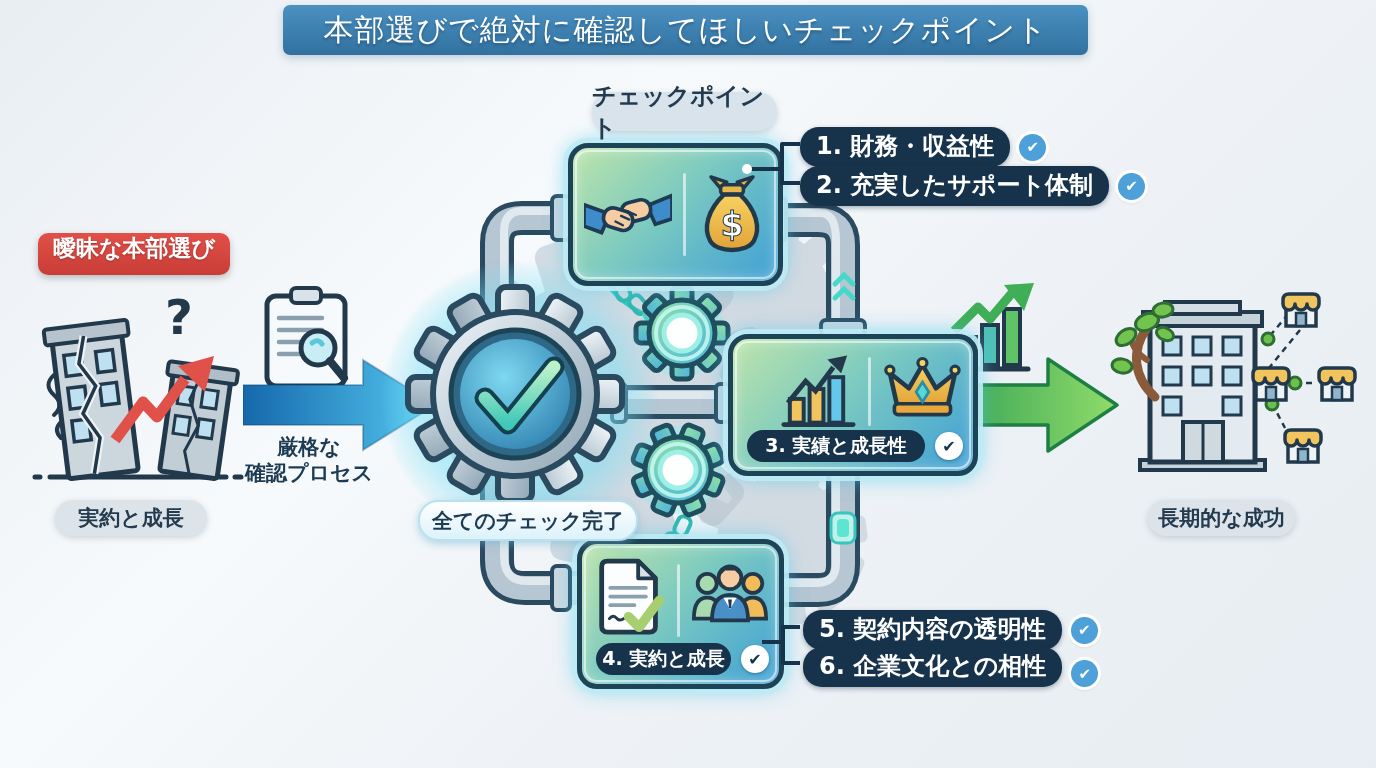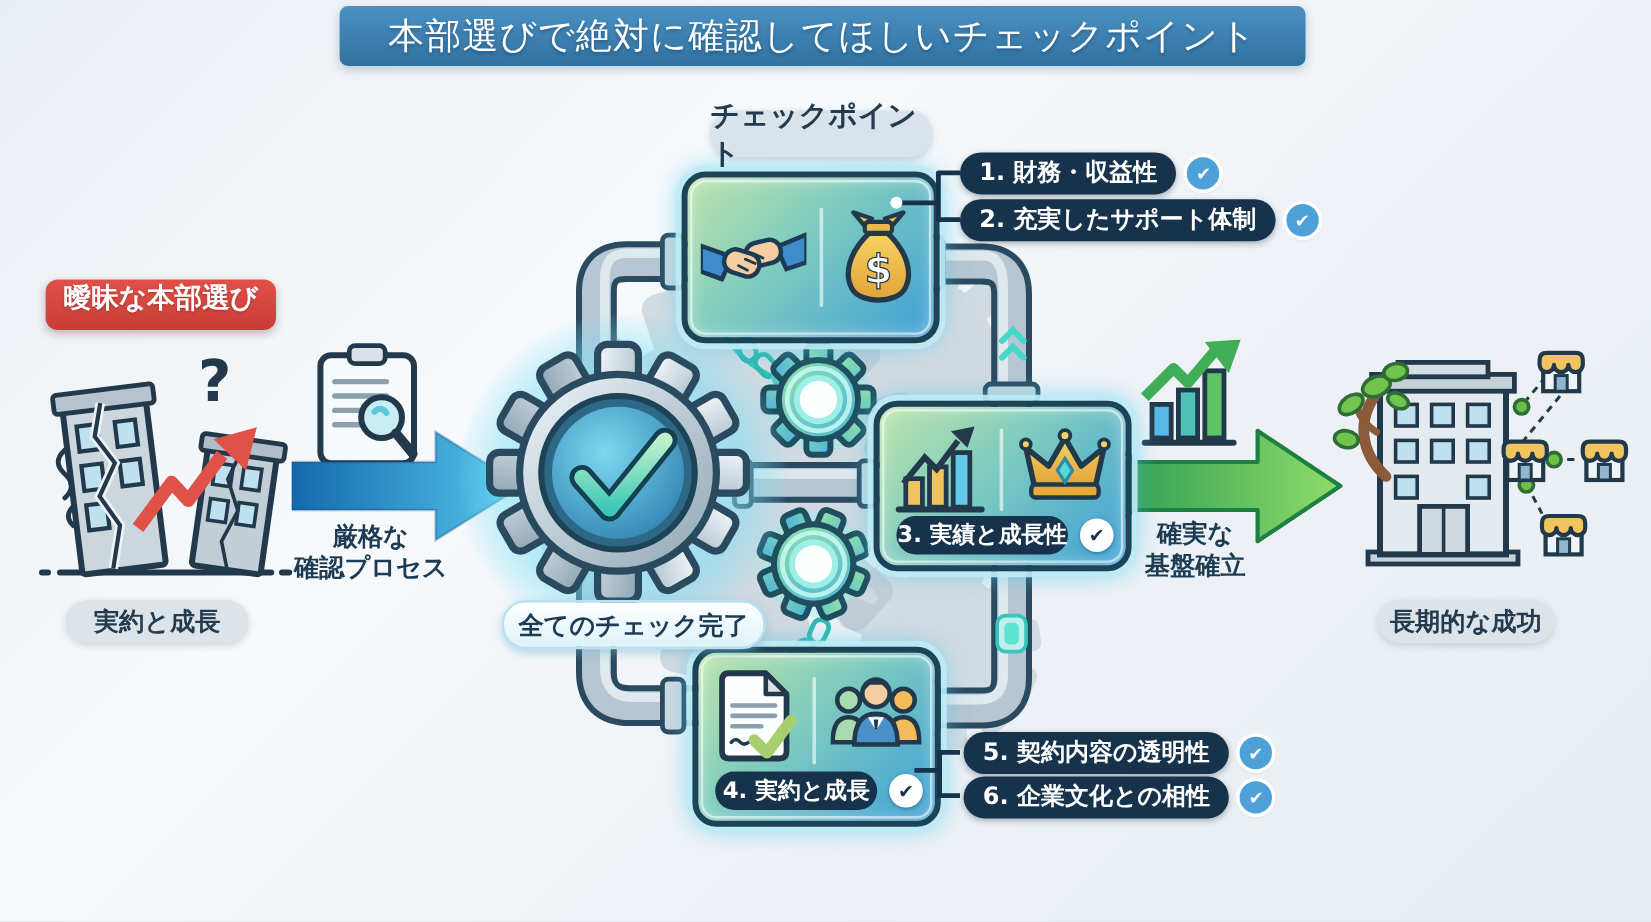--- a/index.html
+++ b/index.html
@@ -15,21 +15,21 @@
     text-shadow:0 2px 3px rgba(0,30,60,.35);box-shadow:0 3px 8px rgba(40,80,110,.25);}
   .badge{z-index:4;color:#fff;font-weight:bold;font-size:23px;display:flex;align-items:flex-start;justify-content:center;
     border-radius:10px;box-shadow:0 3px 7px rgba(60,60,60,.3);text-shadow:0 1px 2px rgba(0,0,0,.25);}
   .badge.red{left:38px;top:233px;width:192px;height:42px;background:linear-gradient(180deg,#e05048,#c93d36);}
   .badge.green{left:1090px;top:235px;width:268px;height:41px;background:linear-gradient(180deg,#54b058,#3f9a46);}
   .gray-pill{z-index:4;background:#dce4ea;color:#243a4e;font-weight:bold;border-radius:19px;
     display:flex;align-items:center;justify-content:center;box-shadow:0 2px 6px rgba(100,130,150,.3);}
   .flow-label{z-index:4;color:#1d3b52;font-weight:bold;font-size:21px;line-height:1.25;text-align:center;}
   
   .cp-row{z-index:4;display:flex;align-items:center;gap:9px;}
-  .cp-pill{background:#16334b;color:#fff;font-size:20px;font-weight:bold;padding:3px 16px 5px;border-radius:19px;
+  .cp-pill{background:#16334b;color:#fff;font-size:24px;font-weight:bold;padding:3px 16px 5px;border-radius:19px;
     white-space:nowrap;box-shadow:0 2px 5px rgba(20,50,70,.35);}
   .cp-check{width:27px;height:27px;border-radius:50%;background:#4da0d8;color:#fff;display:flex;align-items:center;
     justify-content:center;font-weight:bold;font-size:15px;box-shadow:0 0 0 3px rgba(255,255,255,.95),0 2px 4px rgba(0,0,0,.18);}
   
   .box{z-index:3;border:5px solid #1d4356;border-radius:20px;
     background:linear-gradient(135deg,#bce4aa 0%,#7ccac0 45%,#3e9fd6 100%);
     box-shadow:0 0 0 5px rgba(190,235,245,.9),0 0 22px rgba(80,200,235,.8),inset 0 0 16px rgba(255,255,255,.5);}
   .box .inner{position:absolute;inset:2px;border:2px solid rgba(255,255,255,.55);border-radius:13px;pointer-events:none;}
   .cells{display:flex;height:100%;align-items:center;justify-content:space-evenly;}
   .divider{width:3px;height:62%;background:rgba(255,255,255,.6);border-radius:2px;}
@@ -271,21 +271,21 @@
       <svg width="70" height="88" viewBox="0 0 80 95">
         <polygon points="26,16 16,4 34,10" fill="#e8b84a" stroke="#22394c" stroke-width="4" stroke-linejoin="round"></polygon>
         <polygon points="54,16 64,4 46,10" fill="#e8b84a" stroke="#22394c" stroke-width="4" stroke-linejoin="round"></polygon>
         <rect x="27" y="13" width="26" height="11" rx="4" fill="#e8b84a" stroke="#22394c" stroke-width="4"></rect>
         <path d="M 31 24 C 12 42 7 63 15 77 C 23 91 57 91 65 77 C 73 63 68 42 49 24 Z" fill="url(#goldGrad)" stroke="#22394c" stroke-width="5" stroke-linejoin="round"></path>
         <text x="40" y="71" text-anchor="middle" font-size="38" font-weight="bold" fill="#fff" stroke="#22394c" stroke-width="1.2">$</text>
       </svg>
     </div>
   </div>
 
-  <div class="abs box" style="left:728px;top:334px;width:205px;height:132px;">
+  <div class="abs box" style="left:728px;top:334px;width:205px;height:132px;padding-left:35px;">
     <div class="inner"></div>
     <div class="cells" style="align-items:flex-start;padding-top:12px;">
       <svg width="84" height="80" viewBox="0 0 85 80">
         <rect x="14" y="48" width="14" height="24" fill="#f2c45e" stroke="#22394c" stroke-width="4"></rect>
         <rect x="34" y="38" width="14" height="34" fill="#f2c45e" stroke="#22394c" stroke-width="4"></rect>
         <rect x="54" y="26" width="14" height="46" fill="#63c8ea" stroke="#22394c" stroke-width="4"></rect>
         <path d="M 8 74 H 78" stroke="#22394c" stroke-width="5" stroke-linecap="round"></path>
         <path d="M 12 52 L 30 30 L 40 40 L 58 16" stroke="#22394c" stroke-width="5" fill="none"></path>
         <polygon points="52,8 72,4 66,22" fill="#22394c"></polygon>
       </svg>
@@ -353,44 +353,40 @@
     <div class="cp-check">
         <span>✔</span>
       </div>
   </div>
   <div class="abs cp-row" style="left:803px;top:610px;">
     <div class="cp-pill"><span>5. 契約内容の透明性</span></div>
     <div class="cp-check">
         <span>✔</span>
       </div>
   </div>
-  <div class="abs cp-row" style="left:803px;top:647px;">
+  <div class="abs cp-row" style="left:803px;top:647px;align-items:flex-end;">
     <div class="cp-pill"><span>6. 企業文化との相性</span></div>
     <div class="cp-check">
         <span>✔</span>
       </div>
   </div>
 
   <svg class="abs" style="left:950px;top:283px;z-index:2" width="95" height="92" viewBox="0 0 95 92">
     <rect x="10" y="54" width="16" height="28" fill="#58b8e8" stroke="#22394c" stroke-width="4"></rect>
     <rect x="32" y="42" width="16" height="40" fill="#4fc0b4" stroke="#22394c" stroke-width="4"></rect>
     <rect x="54" y="26" width="16" height="56" fill="#5fc468" stroke="#22394c" stroke-width="4"></rect>
     <path d="M 4 86 H 78" stroke="#22394c" stroke-width="5" stroke-linecap="round"></path>
     <path d="M 4 48 L 28 24 L 40 36 L 62 10" stroke="#3fae57" stroke-width="9" fill="none" stroke-linejoin="round"></path>
     <polygon points="54,2 84,0 74,28" fill="#3fae57"></polygon>
   </svg>
 
   <svg class="abs" style="left:933px;top:350px;z-index:2" width="188" height="110" viewBox="0 0 188 110">
     <polygon points="0,35 115,35 115,9 184,55 115,101 115,75 0,75" fill="url(#arrowGreenGrad)" stroke="#1e7f43" stroke-width="3.5" stroke-linejoin="round"></polygon>
   </svg>
 
-  <div class="abs flow-label" style="left:920px;top:432px;width:152px;">
-    <div>確実な</div>
-    <div>基盤確立</div>
-  </div>
 
 
   <svg class="abs" style="left:1095px;top:282px;z-index:2" width="270" height="205" viewBox="0 0 270 205">
     <defs>
       <g id="store">
         <rect x="3" y="12" width="30" height="22" fill="#eef3f6" stroke="#22394c" stroke-width="3.5"></rect>
         <path d="M 0 8 Q 0 2 6 2 L 30 2 Q 36 2 36 8 L 36 12 A 6 6 0 0 1 24 12 A 6 6 0 0 1 12 12 A 6 6 0 0 1 0 12 Z" fill="#f2c45e" stroke="#22394c" stroke-width="3.5" stroke-linejoin="round"></path>
         <rect x="13" y="21" width="10" height="13" fill="#8fb6cc" stroke="#22394c" stroke-width="2.5"></rect>
       </g>
     </defs>

